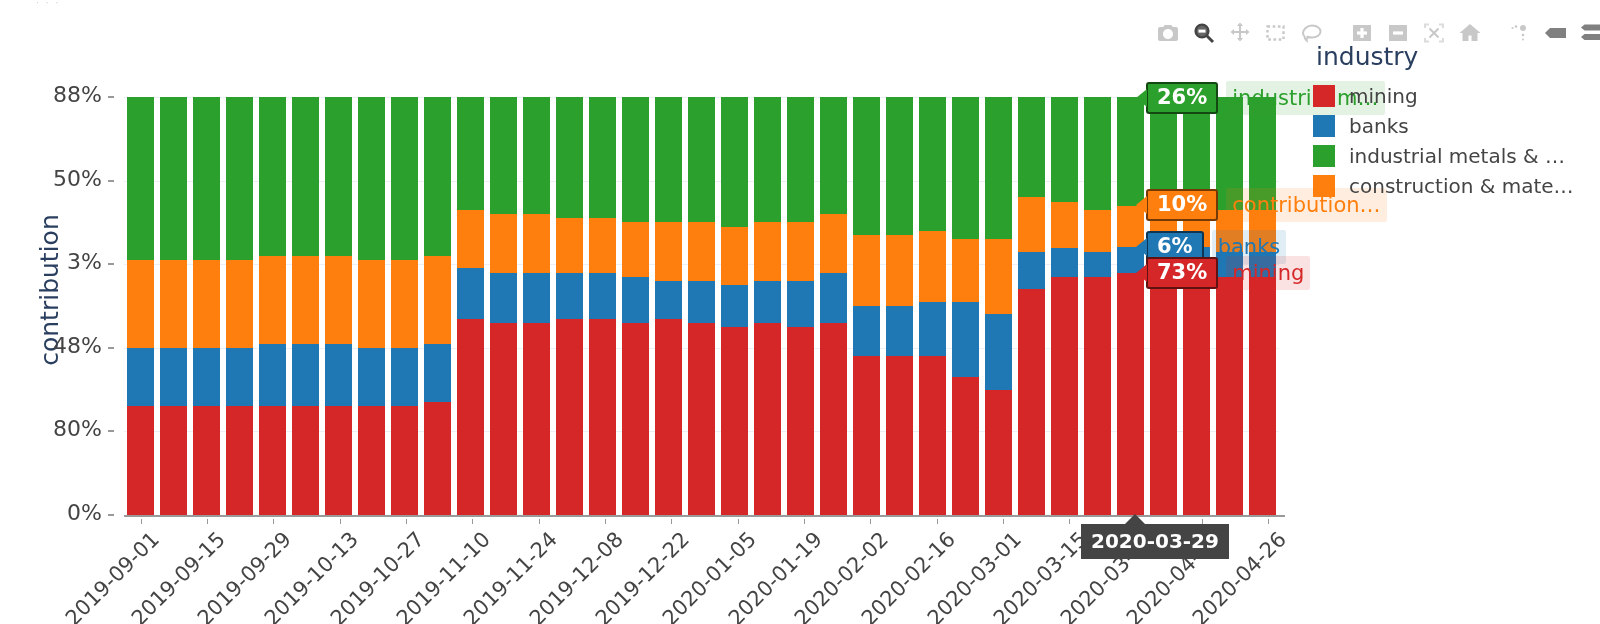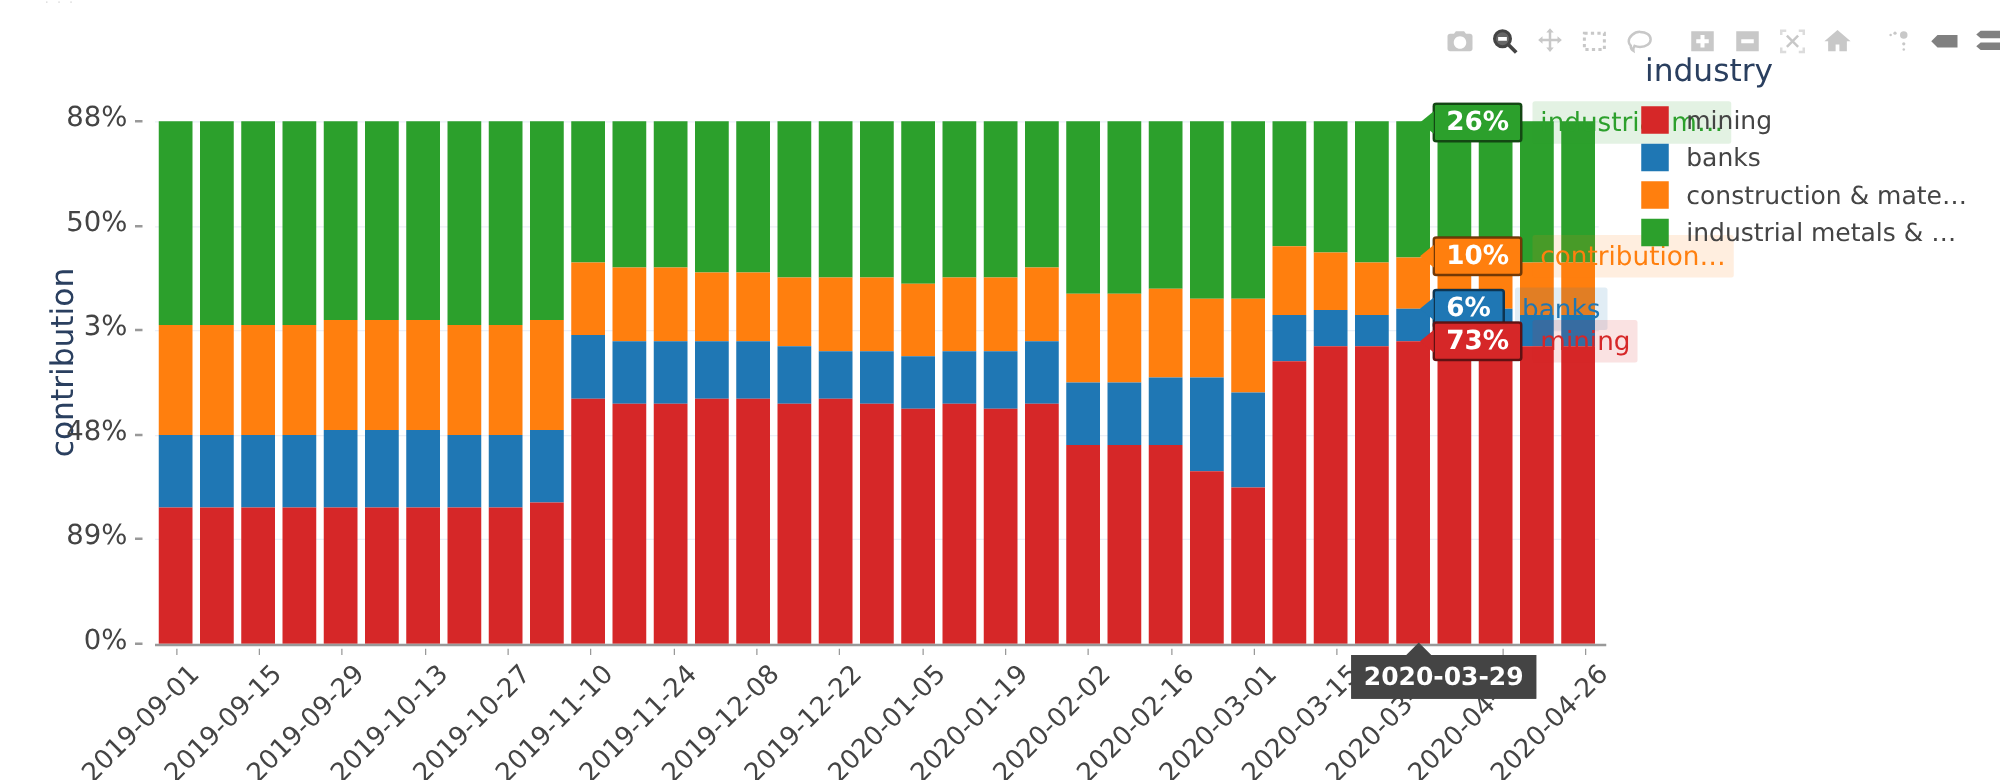--- a/index.html
+++ b/index.html
@@ -172,21 +172,21 @@
           <path d="M3 16l3.5-3h18v6h-18z"></path>
         </svg>
     </div>
   </div>
 
   <div id="ytitle">contribution</div>
 
   <div id="yticks">
       <div class="ytl" style="top: 403px; right: 14px;">0%</div>
       <div class="ytl" style="top: 417px; right: 2px; width: 6px; height: 2px; background: rgb(153, 153, 153);"></div>
-      <div class="ytl" style="top: 319.4px; right: 14px;">89%</div>
+      <div class="ytl" style="top: 319.4px; right: 14px;">80%</div>
       <div class="ytl" style="top: 333.4px; right: 2px; width: 6px; height: 2px; background: rgb(153, 153, 153);"></div>
       <div class="ytl" style="top: 235.8px; right: 14px;">48%</div>
       <div class="ytl" style="top: 249.8px; right: 2px; width: 6px; height: 2px; background: rgb(153, 153, 153);"></div>
       <div class="ytl" style="top: 152.2px; right: 14px;">3%</div>
       <div class="ytl" style="top: 166.2px; right: 2px; width: 6px; height: 2px; background: rgb(153, 153, 153);"></div>
       <div class="ytl" style="top: 68.6px; right: 14px;">50%</div>
       <div class="ytl" style="top: 82.6px; right: 2px; width: 6px; height: 2px; background: rgb(153, 153, 153);"></div>
       <div class="ytl" style="top: -15px; right: 14px;">88%</div>
       <div class="ytl" style="top: -1px; right: 2px; width: 6px; height: 2px; background: rgb(153, 153, 153);"></div>
     </div>
@@ -548,25 +548,25 @@
     <div id="legend-items">
         <div class="leg-item">
           <span class="leg-swatch" style="background: rgb(214, 39, 40);"></span>
           <span class="leg-label">mining</span>
         </div>
         <div class="leg-item">
           <span class="leg-swatch" style="background: rgb(31, 119, 180);"></span>
           <span class="leg-label">banks</span>
         </div>
         <div class="leg-item">
+          <span class="leg-swatch" style="background: rgb(44, 160, 44);"></span>
+          <span class="leg-label">industrial metals &amp; …</span>
+        </div>
+        <div class="leg-item">
           <span class="leg-swatch" style="background: rgb(255, 127, 14);"></span>
           <span class="leg-label">construction &amp; mate…</span>
         </div>
-        <div class="leg-item">
-          <span class="leg-swatch" style="background: rgb(44, 160, 44);"></span>
-          <span class="leg-label">industrial metals &amp; …</span>
-        </div>
       </div>
   </div>
 
   <div id="tooltip">2020-03-29</div>
 
 </div>
 
 </body></html>

